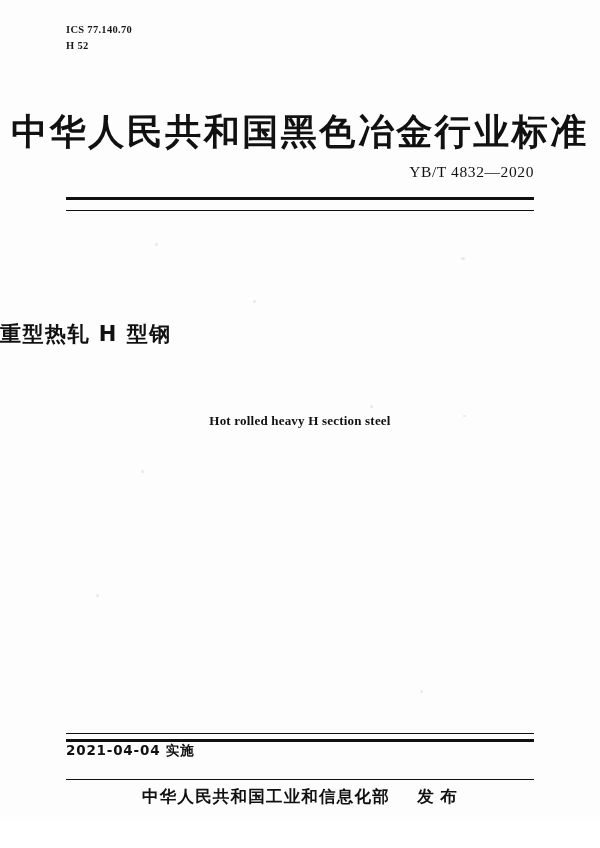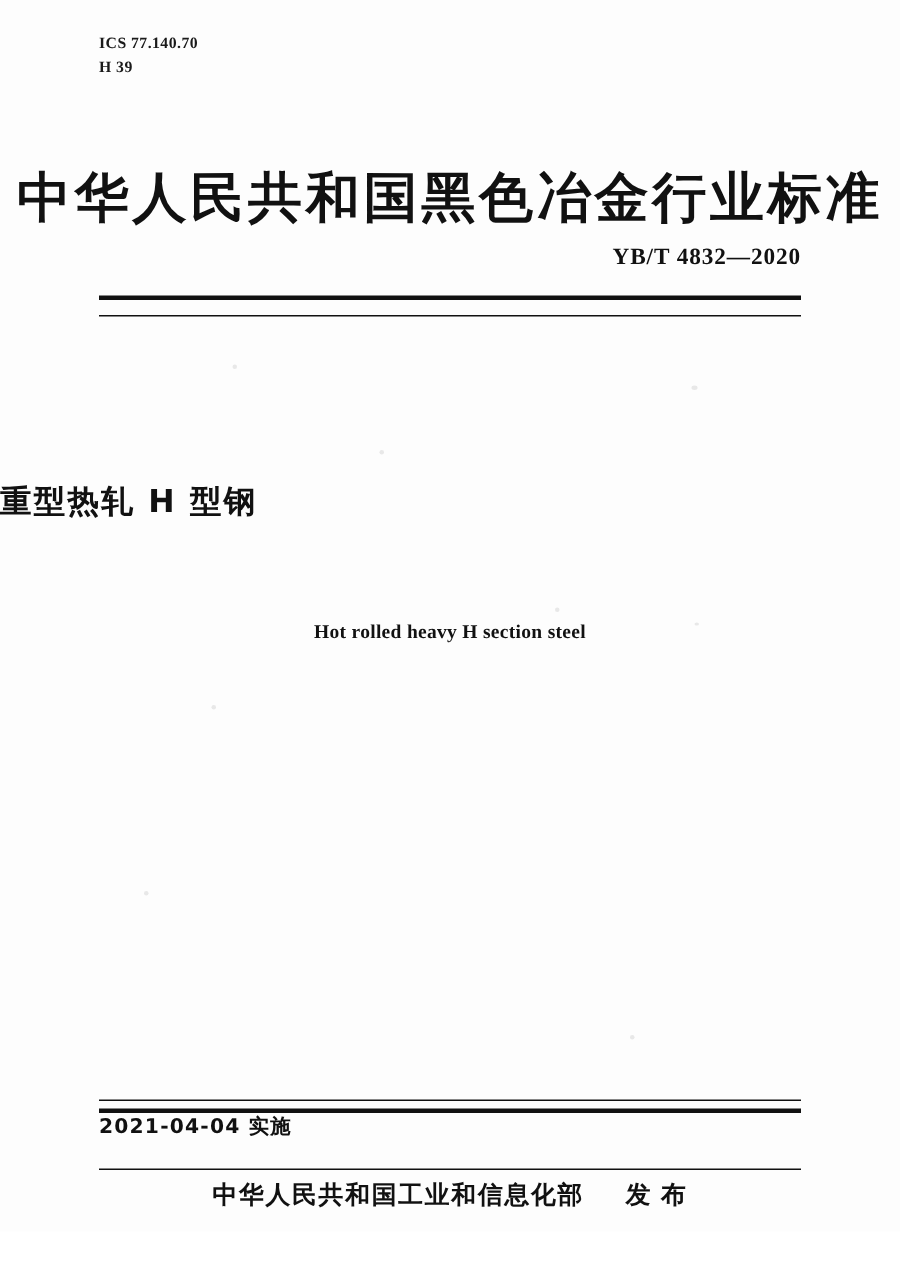--- a/index.html
+++ b/index.html
@@ -66,21 +66,21 @@
     color: #111111;
   }
 
   
   .std-number {
     position: absolute;
     right: 66px;
     top: 163px;
     font-family: "Liberation Serif", serif;
     font-size: 15.5px;
-    font-weight: bold;
+    font-weight: normal;
     letter-spacing: 0.6px;
     color: #111111;
   }
 
   
   .rule {
     position: absolute;
     left: 66px;
     width: 468px;
     background: #111111;
@@ -151,21 +151,21 @@
     color: #111111;
   }
 
   
   .issuer-row {
     position: absolute;
     left: 0;
     right: 0;
     top: 786px;
     text-align: center;
-    font-family: Liberation Sans, sans-serif;
+    font-family: Liberation Serif, serif;
     font-size: 16.5px;
     font-weight: bold;
     letter-spacing: 1.2px;
     color: #111111;
   }
   .issuer-verb {
     display: inline-block;
     margin-left: 22px;
     letter-spacing: 1.2px;
   }
@@ -177,21 +177,21 @@
     border-radius: 50%;
   }
 </style>
 </head>
 <body>
 
 <div class="page">
 
   <div class="ics-block">
     <div class="ics-line">ICS 77.140.70</div>
-    <div class="ics-line">H 39</div>
+    <div class="ics-line">H 52</div>
   </div>
 
 
   <div class="std-title">中华人民共和国黑色冶金行业标准</div>
 
   <div class="std-number">YB/T 4832—2020</div>
 
   <div class="rule rule-thick"></div>
   <div class="rule rule-thin"></div>
 

